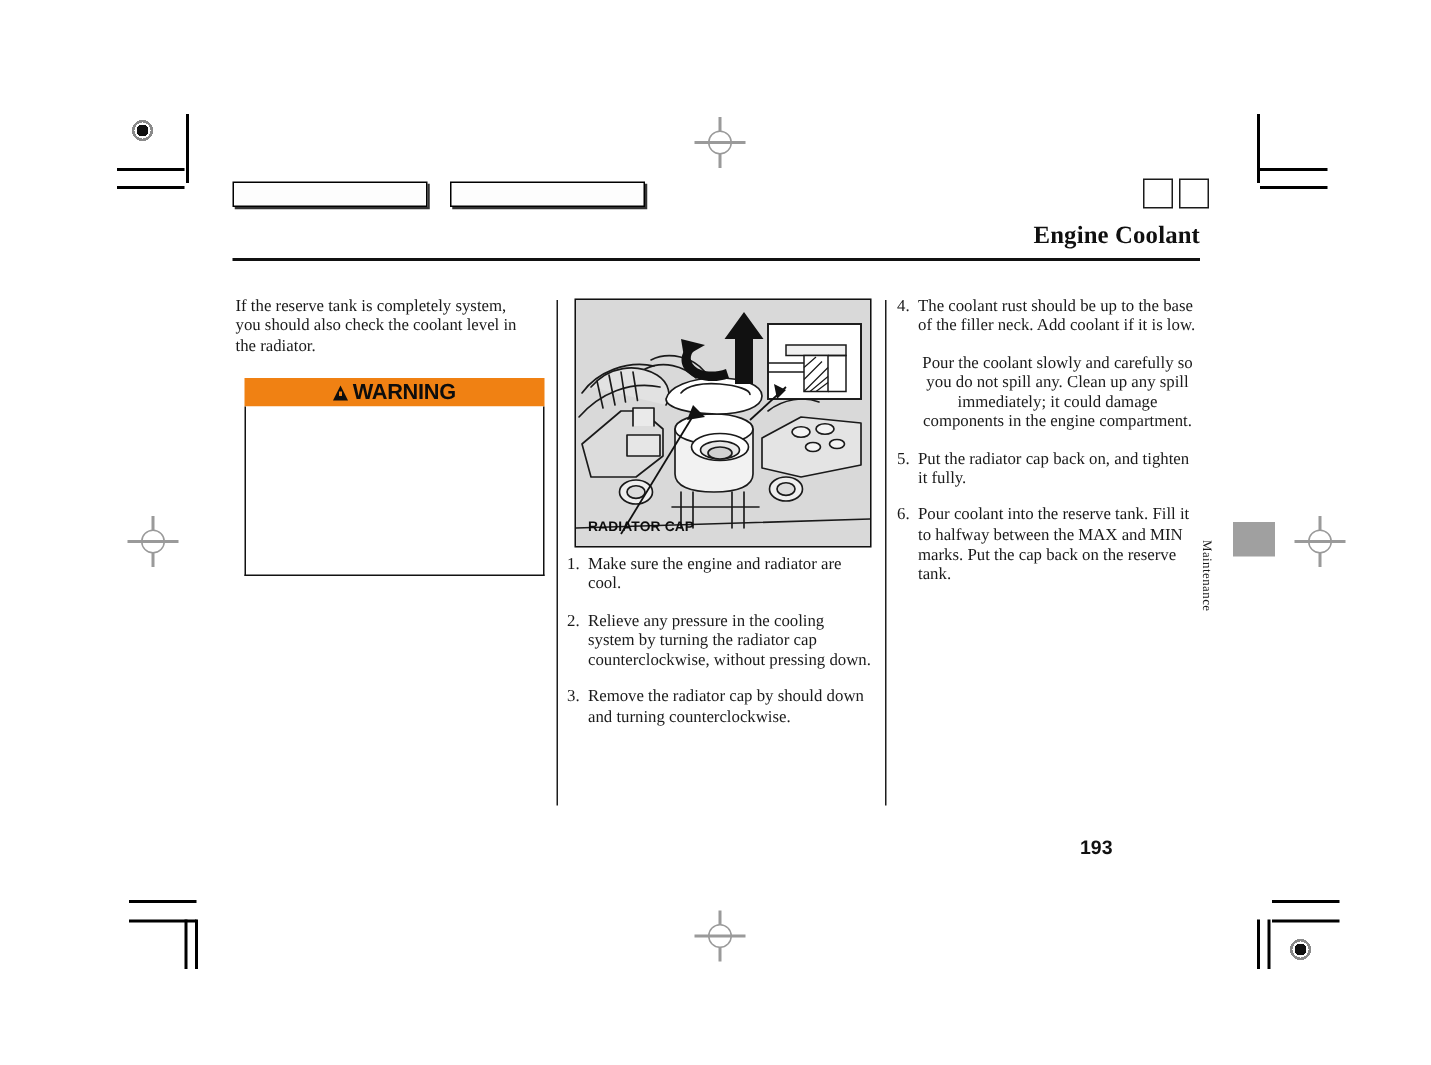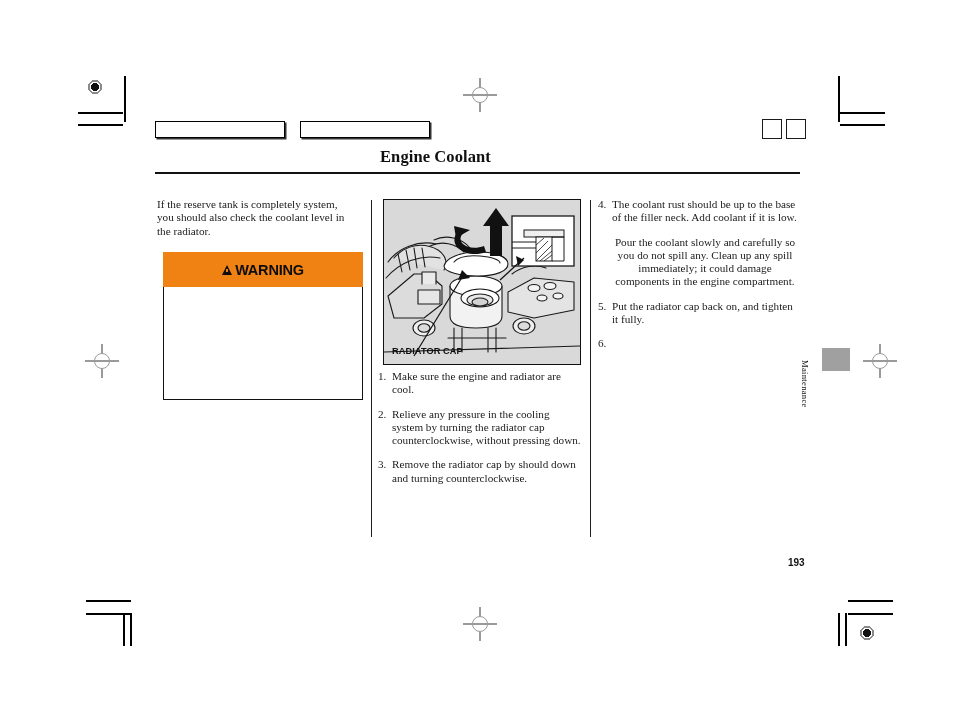--- a/index.html
+++ b/index.html
@@ -79,20 +79,21 @@
   }
   .hdr-box {
     width: 18px; height: 18px;
     border: 1.2px solid #1b1b1b;
     background: #fff;
   }
   .chapter-title {
     position: absolute;
     left: 380px; top: 147px;
     width: 420px;
+    text-align: right;
     font-family: "Liberation Serif", serif;
     font-weight: bold;
     font-size: 16.5px;
     color: #101010;
     letter-spacing: .1px;
   }
   .title-rule {
     position: absolute;
     left: 155px; top: 172px;
     width: 645px; height: 1.6px;
@@ -119,21 +120,21 @@
     background: #1d1d1d;
   }
 
   
   .warning {
     position: absolute;
     left: 163px; top: 252px;
     width: 200px;
   }
   .warning-head {
-    height: 35px;
+    height: 19px;
     background: #F08113;
     display: flex;
     align-items: center;
     justify-content: center;
     gap: 2px;
   }
   .warning-head .tri {
     width: 0; height: 0;
     border-left: 5.5px solid transparent;
     border-right: 5.5px solid transparent;
@@ -207,24 +208,24 @@
     position: absolute;
     left: 800px; top: 360px;
     font-family: "Liberation Serif", serif;
     font-size: 8.6px;
     color: #161616;
     writing-mode: vertical-rl;
     letter-spacing: .3px;
   }
   .page-num {
     position: absolute;
-    left: 788px; top: 557px;
+    left: 720px; top: 557px;
     font-family: "Liberation Sans", sans-serif;
     font-weight: bold;
-    font-size: 10px;
+    font-size: 13px;
     color: #111;
   }
 </style>
 </head>
 <body>
 
 <div class="page">
 
   <div class="reg-target" style="left:85px; top:77px;"></div>
   <div class="cropline v-line" style="left:124px; top:76px; height:46px;"></div>
@@ -378,20 +379,21 @@
       </li>
     </ul>
     <p class="plain-para">Pour the coolant slowly and carefully so you do not spill any. Clean up any spill immediately; it could damage components in the engine compartment.</p>
     <ul class="numlist">
       <li>
         <span class="num">5.</span>
         <span>Put the radiator cap back on, and tighten it fully.</span>
       </li>
       <li>
         <span class="num">6.</span>
+        <span>Pour coolant into the reserve tank. Fill it to halfway between the MAX and MIN marks. Put the cap back on the reserve tank.</span>
       </li>
     </ul>
   </div>
 
   <div class="side-tab"></div>
   <div class="side-tab-text">Maintenance</div>
   <div class="page-num">193</div>
 
 </div>
 

